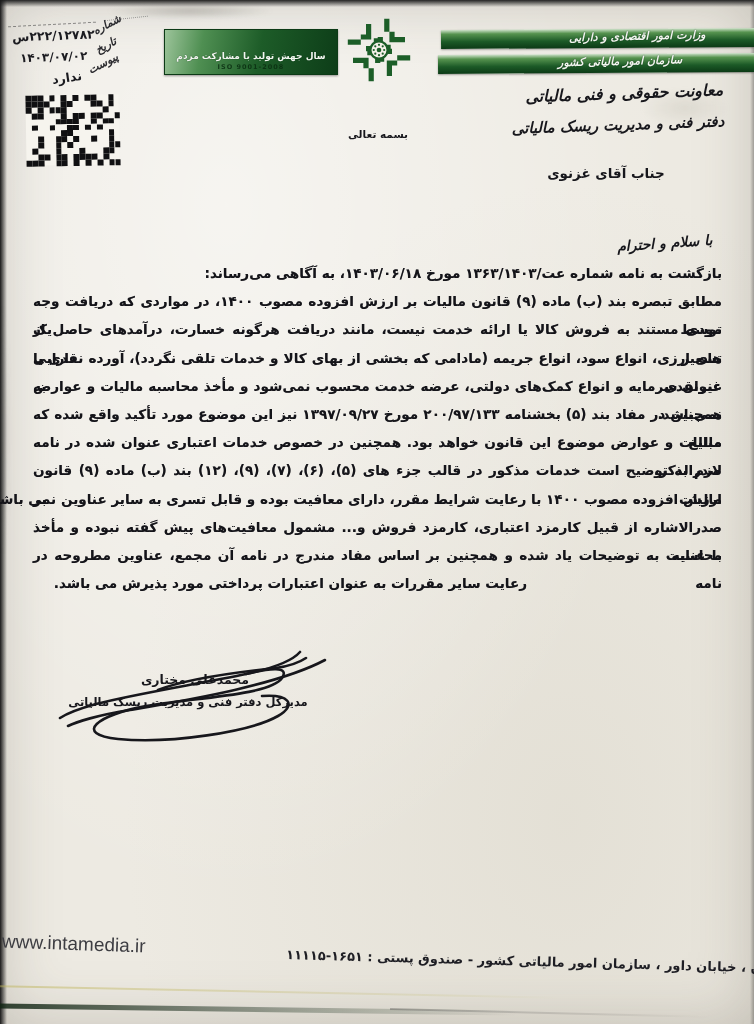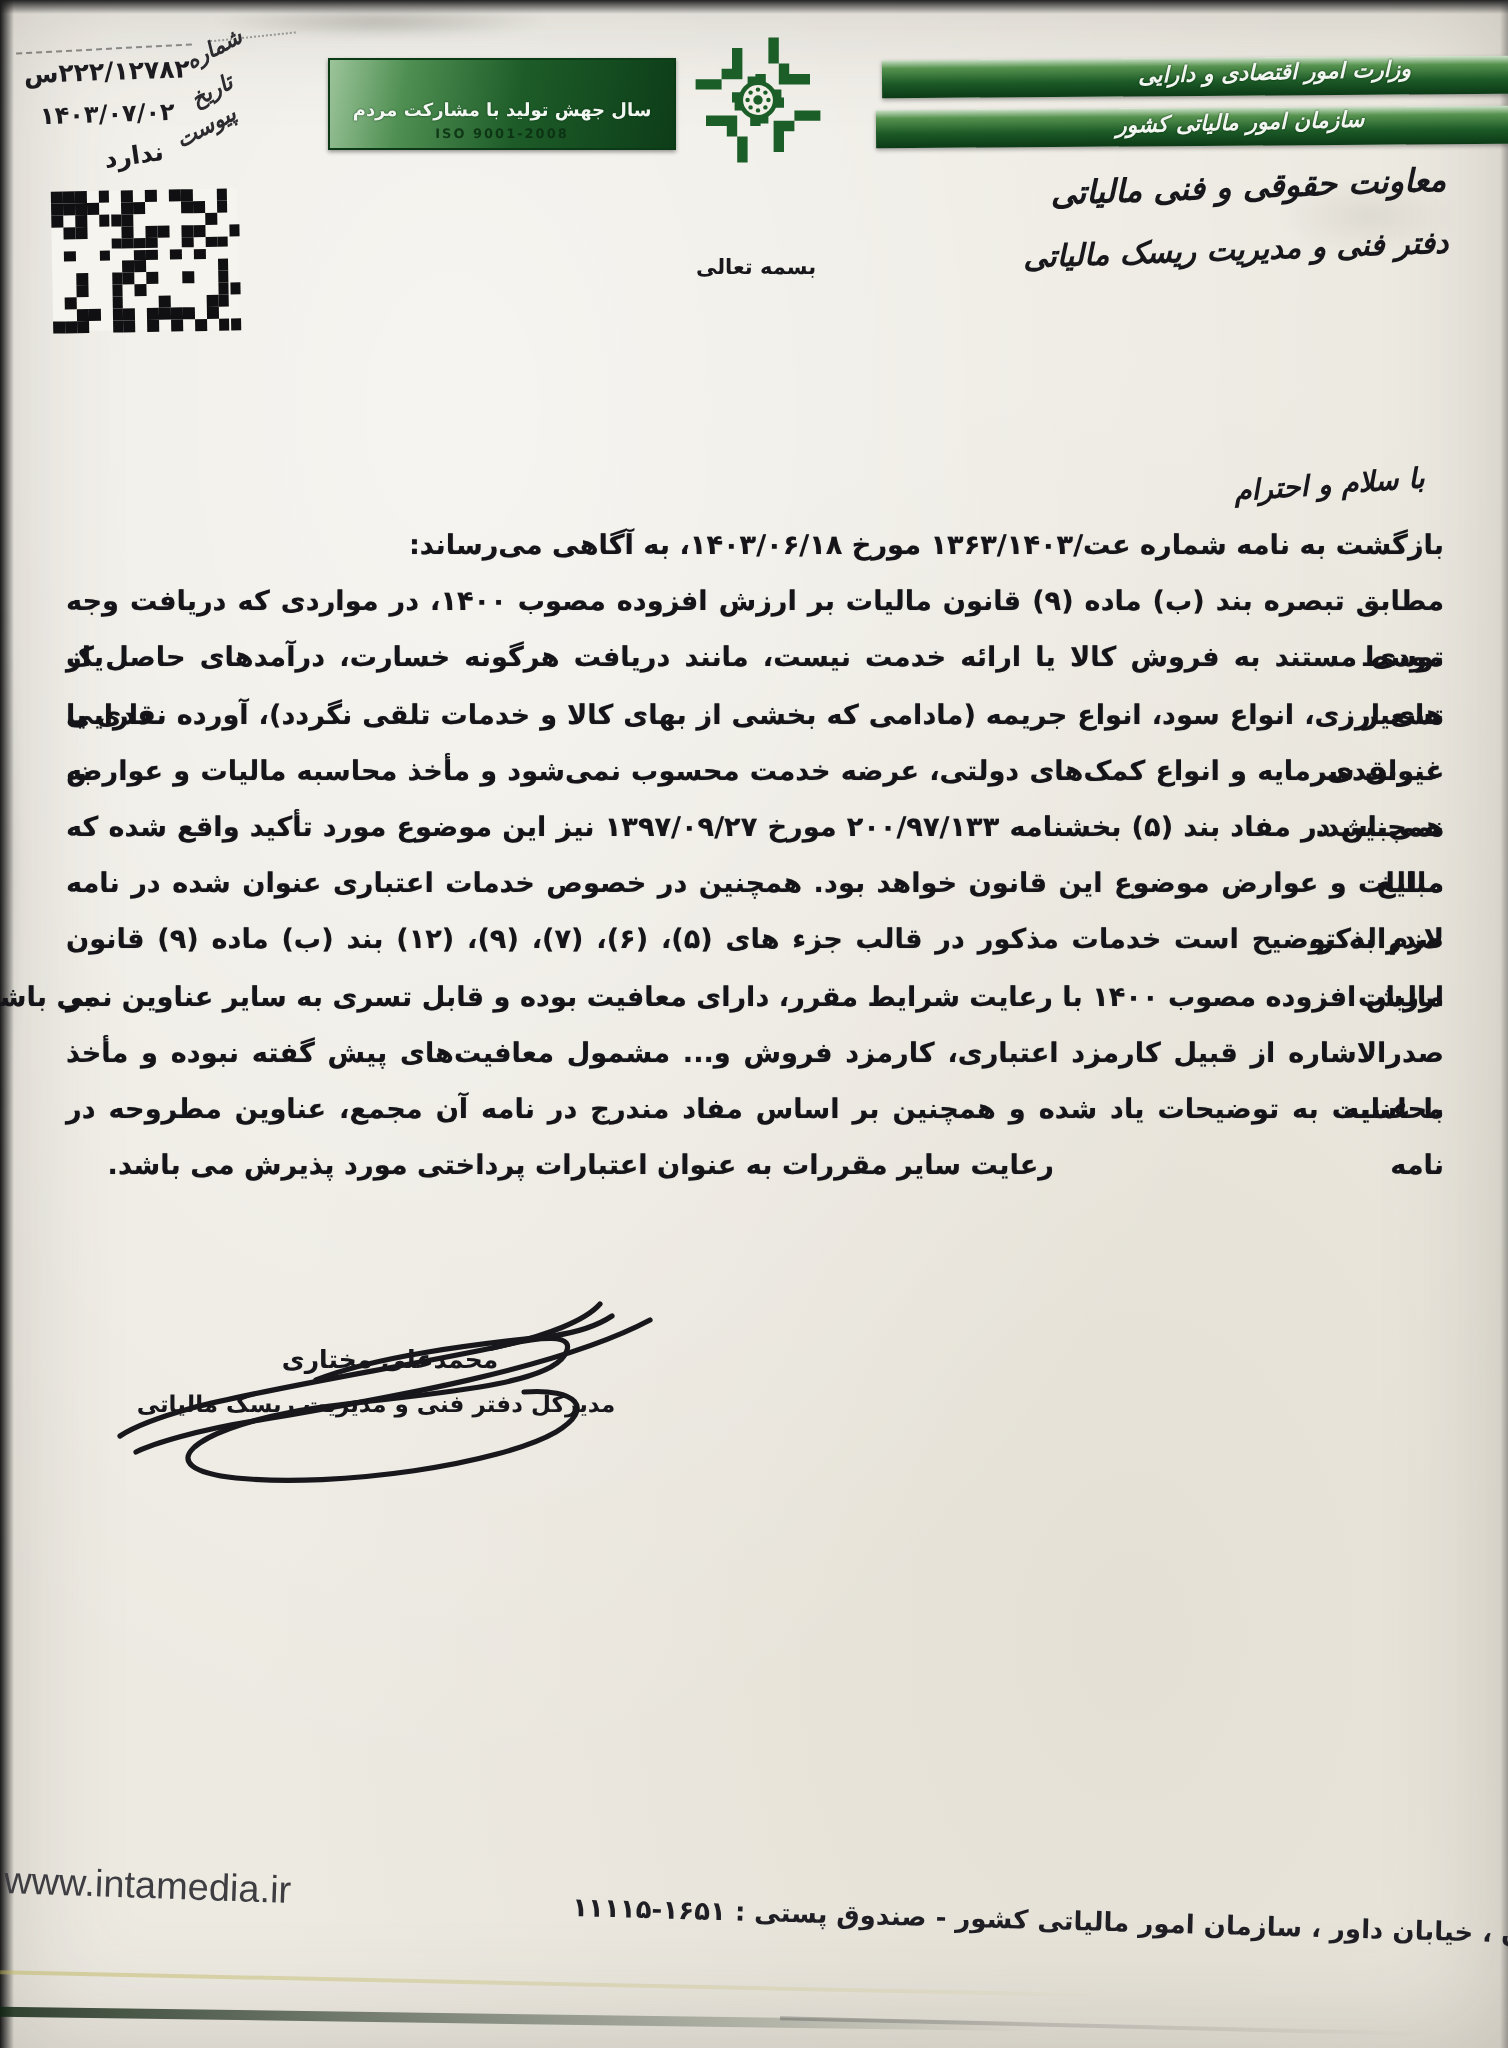--- a/index.html
+++ b/index.html
@@ -250,20 +250,21 @@
     </div>
 
   <div class="besmele">بسمه تعالی</div>
 
   <div class="dept">
     <div class="d1">معاونت حقوقی و فنی مالیاتی</div>
     <div class="d2">دفتر فنی و مدیریت ریسک مالیاتی</div>
   </div>
 
   <div class="addressee">
+    <div class="a1">جناب آقای غزنوی</div>
   </div>
 
   <div class="salutation">با سلام و احترام</div>
 
   <div class="body-text">
       <div class="bline">بازگشت به نامه شماره ⁦۱۳۶۳/عت/۱۴۰۳⁩ مورخ ۱۴۰۳/۰۶/۱۸، به آگاهی می‌رساند:</div>
       <div class="bline just">مطابق تبصره بند (ب) ماده (۹) قانون مالیات بر ارزش افزوده مصوب ۱۴۰۰، در مواردی که دریافت وجه توسط یک</div>
       <div class="bline just">مودی مستند به فروش کالا یا ارائه خدمت نیست، مانند دریافت هرگونه خسارت، درآمدهای حاصل از تسعیر دارایی</div>
       <div class="bline just">های ارزی، انواع سود، انواع جریمه (مادامی که بخشی از بهای کالا و خدمات تلقی نگردد)، آورده نقدی یا غیرنقدی به</div>
       <div class="bline just">عنوان سرمایه و انواع کمک‌های دولتی، عرضه خدمت محسوب نمی‌شود و مأخذ محاسبه مالیات و عوارض نمی‌باشد.</div>

